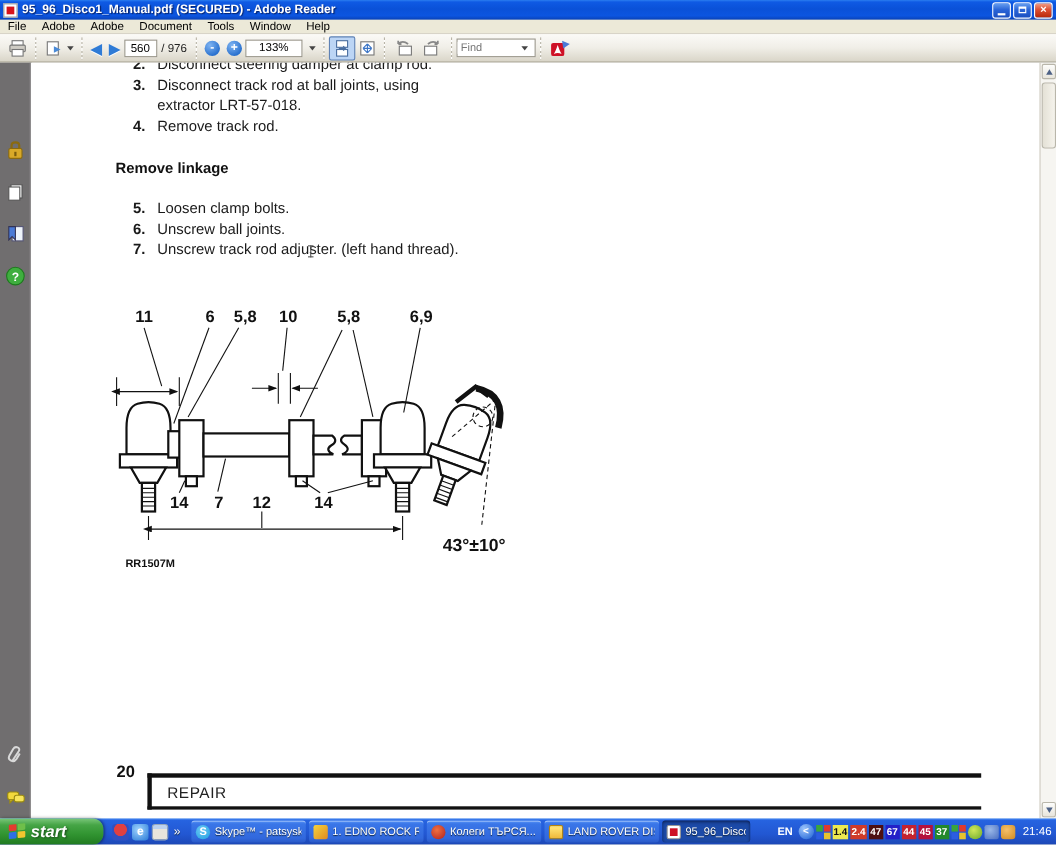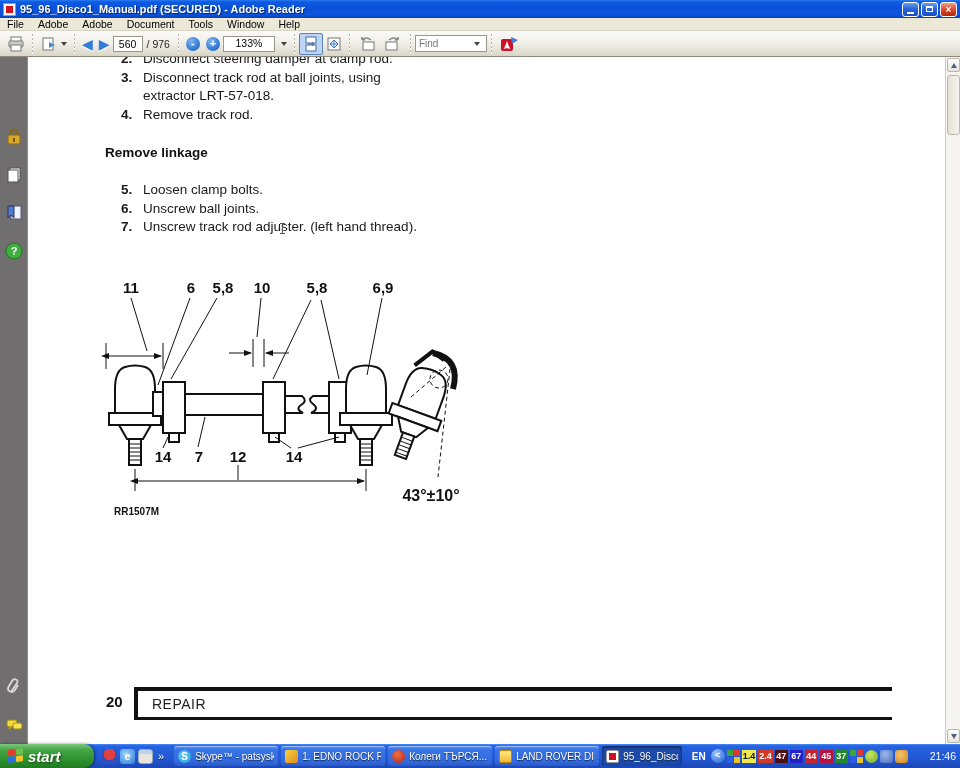--- a/index.html
+++ b/index.html
@@ -71,21 +71,21 @@
   .steps-bottom { position:absolute; left:92px; top:124px; width:440px; }
   .cont-line { margin-left:22px; }
 
   .text-cursor { position:absolute; left:253px; top:166px; width:1px; height:11px; background:#555; }
   .text-cursor::before, .text-cursor::after { content:""; position:absolute; left:-2px; width:5px; height:1px; background:#555; }
   .text-cursor::before { top:0; } .text-cursor::after { bottom:0; }
 
   .diagram { position:absolute; left:72px; top:208px; }
 
   .footer18 { position:absolute; left:77px; top:636px; font-weight:bold; font-size:15px; color:#111; }
-  .repairbox { position:absolute; left:105px; top:630px; width:758px; height:33px;
+  .repairbox { position:absolute; left:105px; top:646px; width:758px; height:33px;
     border-top:4px solid #111; border-left:4px solid #111; border-bottom:3px solid #111;
     display:flex; align-items:center; }
   .repairbox span { margin-left:14px; font-size:14px; letter-spacing:0.5px; color:#222; }
 
   
   .taskbar { position:absolute; left:0; top:744px; width:960px; height:24px;
     background:linear-gradient(180deg,#4b8df6 0%,#2663e0 8%,#2257d2 60%,#1c47b5 100%); display:flex; align-items:center; }
   .startbtn { height:24px; width:94px; display:flex; align-items:center; gap:4px; padding-left:8px;
     background:linear-gradient(180deg,#7bc77b 0%,#46a546 25%,#319431 60%,#207a20 100%);
     border-radius:0 10px 10px 0; box-shadow:1px 0 3px rgba(0,0,0,.5); }
@@ -103,21 +103,21 @@
     box-shadow:inset 0 1px 0 rgba(255,255,255,.4); }
   .taskbtn.active { background:#1c4aa8; box-shadow:inset 0 1px 3px rgba(0,0,20,.6); width:80px; }
   .taskbtn .ti { width:13px; height:13px; flex:none; border-radius:2px; }
   .taskbtn .tl { color:#fff; font-size:10px; white-space:nowrap; overflow:hidden; text-shadow:0 1px 1px #123; }
   .tray { margin-left:auto; display:flex; align-items:center; gap:2px; padding-right:4px; }
   .tray .lang { color:#fff; font-size:10px; font-weight:bold; margin-right:3px; }
   .chev { width:14px; height:14px; border-radius:50%; background:radial-gradient(circle at 35% 30%,#9cc4fb,#3a78dd 75%);
     color:#fff; font-size:9px; font-weight:bold; text-align:center; line-height:13px; }
   .badge { min-width:13px; height:13px; padding:0 1px; font-size:9px; font-weight:bold; line-height:13px; text-align:center; }
   .trayico { width:13px; height:13px; border-radius:2px; }
-  .clock { color:#fff; font-size:10.5px; margin-left:20px; }
+  .clock { color:#fff; font-size:10.5px; margin-left:5px; }
 
   .sq4 { display:grid; grid-template-columns:6px 6px; grid-template-rows:6px 6px; gap:1px; width:13px; height:13px; }
   .sq4 i:nth-child(1){background:#3ba53b;} .sq4 i:nth-child(2){background:#e0392c;}
   .sq4 i:nth-child(3){background:#2c5de0;} .sq4 i:nth-child(4){background:#e8c42c;}
 </style>
 </head>
 <body>
 
 <div id="screen">
 

